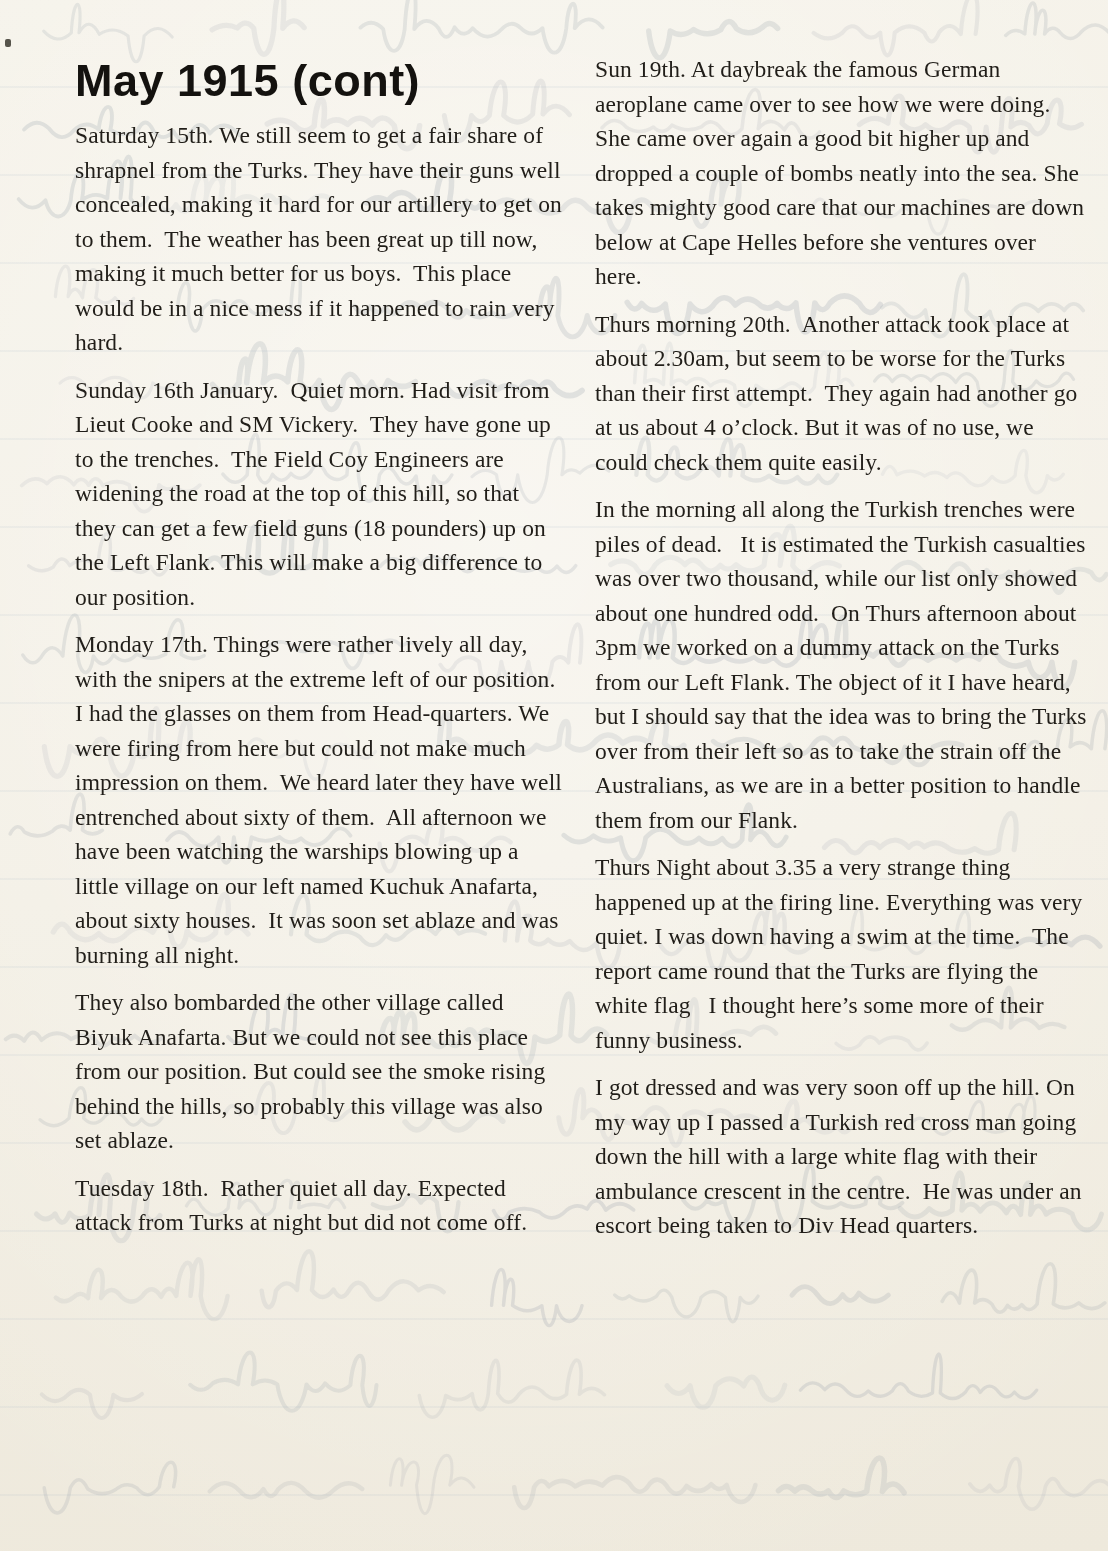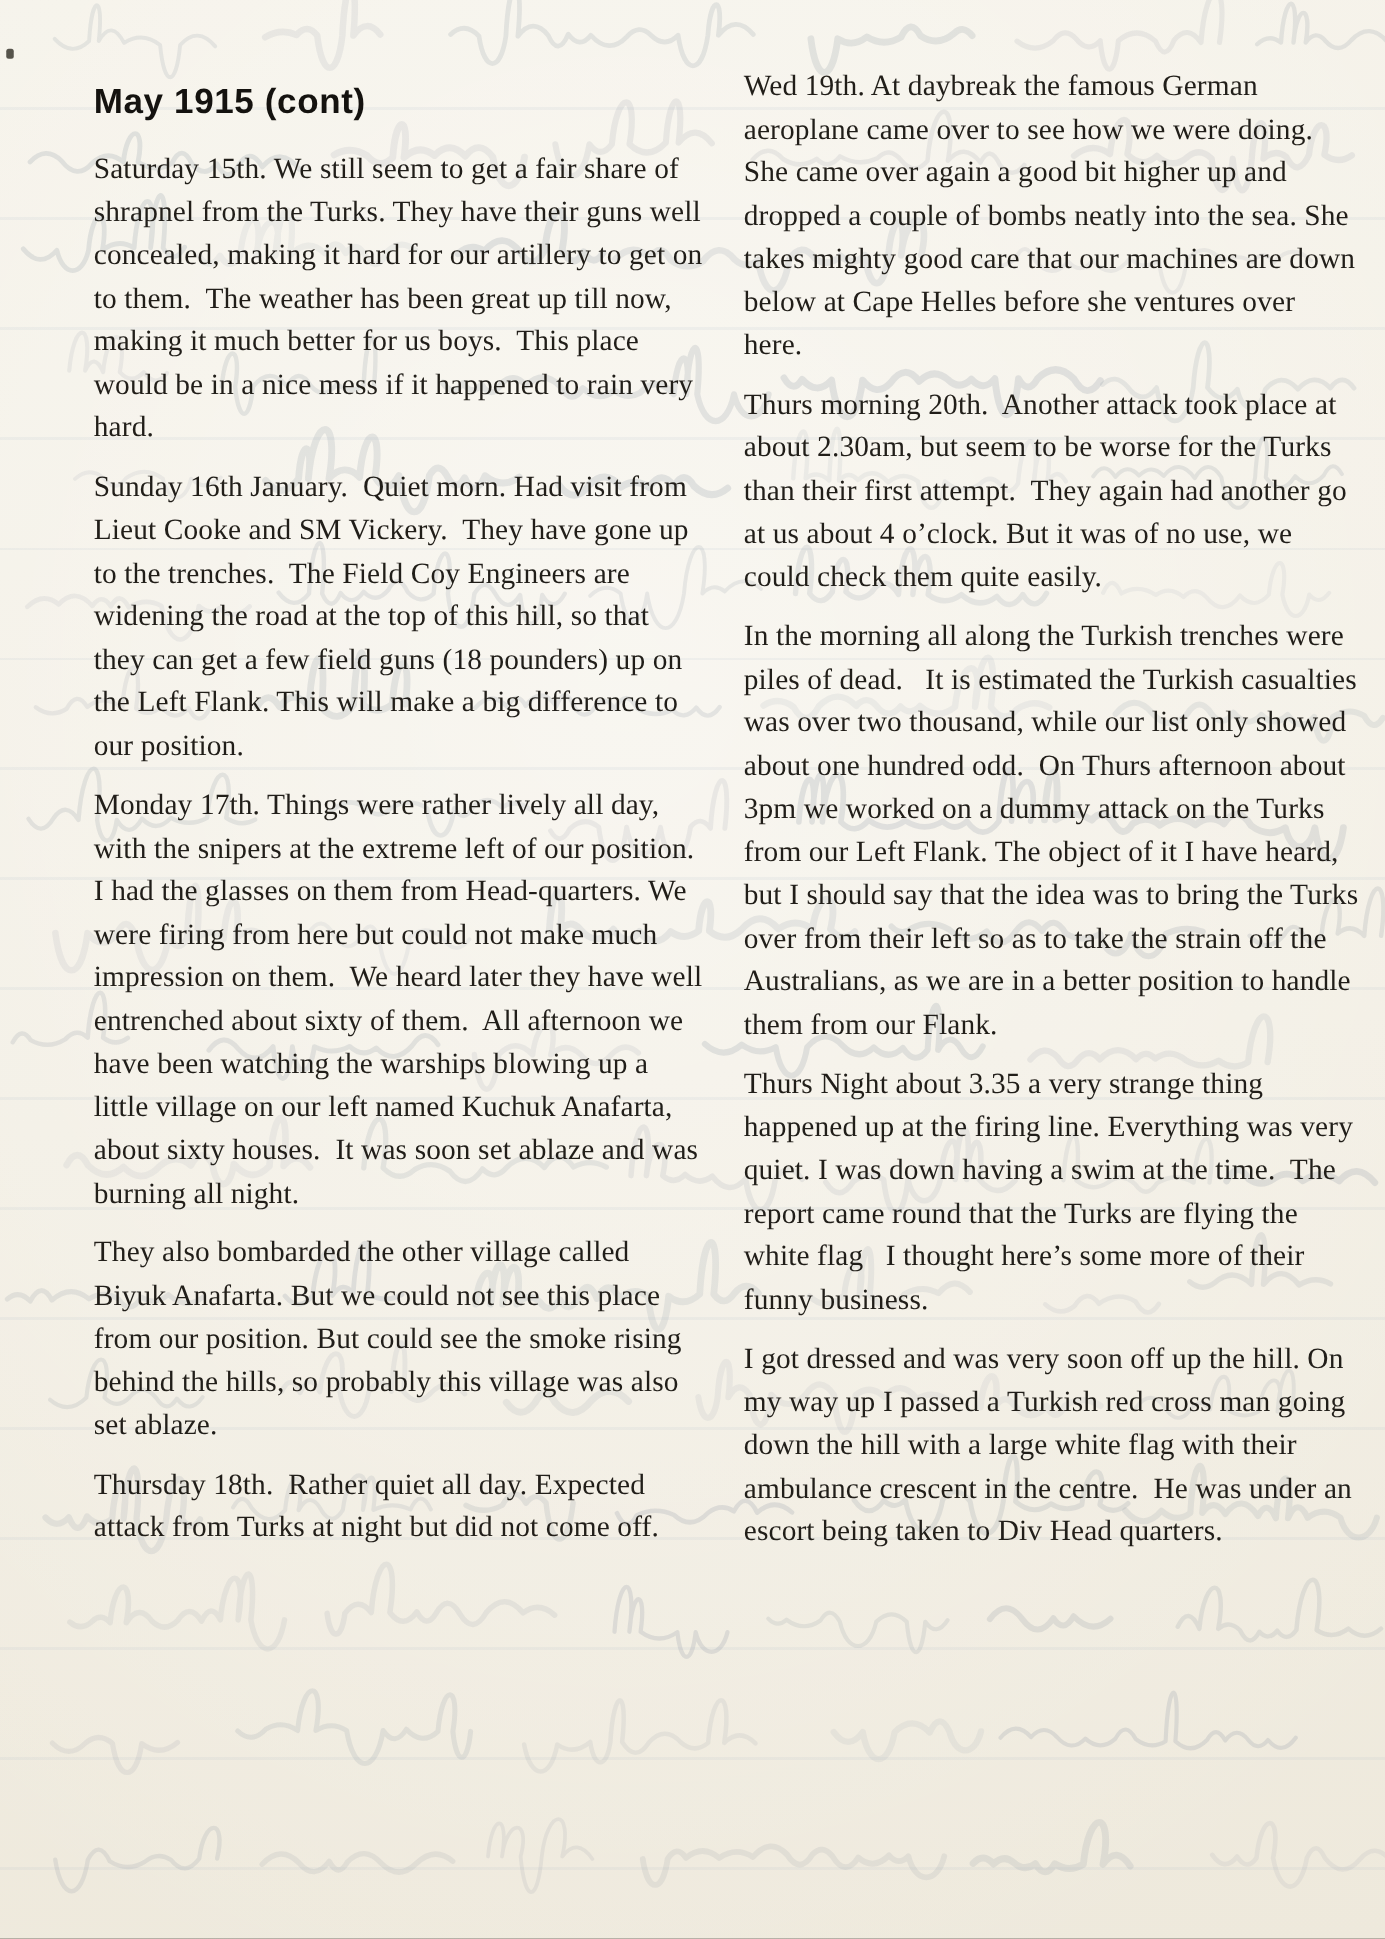--- a/index.html
+++ b/index.html
@@ -59,21 +59,21 @@
     box-sizing: border-box;
   }
   .col { flex: 0 0 auto; }
   .col-left  { width: 487px; }
   .col-right { width: 493px; }
 
   .page-title {
     margin: 6px 0 14px 0;
     font-family: "Liberation Sans", "DejaVu Sans", sans-serif;
     font-weight: 700;
-    font-size: 28px;
+    font-size: 45px;
     line-height: 46px;
     letter-spacing: 0.5px;
     color: #14120f;
   }
 
   .para {
     margin: 0 0 13px 0;
     font-size: 23.5px;
     line-height: 34.5px;
     color: #211e19;
@@ -187,26 +187,26 @@
   <div class="speck"></div>
 
   <div class="columns">
     <div class="col col-left">
       <h1 class="page-title">May 1915 (cont)</h1>
       <div class="paras">
           <p class="para">Saturday 15th. We still seem to get a fair share of shrapnel from the Turks. They have their guns well concealed, making it hard for our artillery to get on to them.  The weather has been great up till now, making it much better for us boys.  This place would be in a nice mess if it happened to rain very hard.</p>
           <p class="para">Sunday 16th January.  Quiet morn. Had visit from Lieut Cooke and SM Vickery.  They have gone up to the trenches.  The Field Coy Engineers are widening the road at the top of this hill, so that they can get a few field guns (18 pounders) up on the Left Flank. This will make a big difference to our position.</p>
           <p class="para">Monday 17th. Things were rather lively all day, with the snipers at the extreme left of our position.  I had the glasses on them from Head-quarters. We were firing from here but could not make much impression on them.  We heard later they have well entrenched about sixty of them.  All afternoon we have been watching the warships blowing up a little village on our left named Kuchuk Anafarta, about sixty houses.  It was soon set ablaze and was burning all night.</p>
           <p class="para">They also bombarded the other village called Biyuk Anafarta. But we could not see this place from our position. But could see the smoke rising behind the hills, so probably this village was also set ablaze.</p>
-          <p class="para">Thursday 18th.  Rather quiet all day. Expected attack from Turks at night but did not come off.</p>
+          <p class="para">Tuesday 18th.  Rather quiet all day. Expected attack from Turks at night but did not come off.</p>
         </div>
     </div>
     <div class="col col-right">
       <div class="paras">
-          <p class="para">Wed 19th. At daybreak the famous German aeroplane came over to see how we were doing. She came over again a good bit higher up and dropped a couple of bombs neatly into the sea. She takes mighty good care that our machines are down below at Cape Helles before she ventures over here.</p>
+          <p class="para">Sun 19th. At daybreak the famous German aeroplane came over to see how we were doing. She came over again a good bit higher up and dropped a couple of bombs neatly into the sea. She takes mighty good care that our machines are down below at Cape Helles before she ventures over here.</p>
           <p class="para">Thurs morning 20th.  Another attack took place at about 2.30am, but seem to be worse for the Turks than their first attempt.  They again had another go at us about 4 o’clock. But it was of no use, we could check them quite easily.</p>
           <p class="para">In the morning all along the Turkish trenches were piles of dead.   It is estimated the Turkish casualties was over two thousand, while our list only showed about one hundred odd.  On Thurs afternoon about 3pm we worked on a dummy attack on the Turks from our Left Flank. The object of it I have heard, but I should say that the idea was to bring the Turks over from their left so as to take the strain off the Australians, as we are in a better position to handle them from our Flank.</p>
           <p class="para">Thurs Night about 3.35 a very strange thing happened up at the firing line. Everything was very quiet. I was down having a swim at the time.  The report came round that the Turks are flying the white flag   I thought here’s some more of their funny business.</p>
           <p class="para">I got dressed and was very soon off up the hill. On my way up I passed a Turkish red cross man going down the hill with a large white flag with their ambulance crescent in the centre.  He was under an escort being taken to Div Head quarters.</p>
         </div>
     </div>
   </div>
 
 </div>
 

